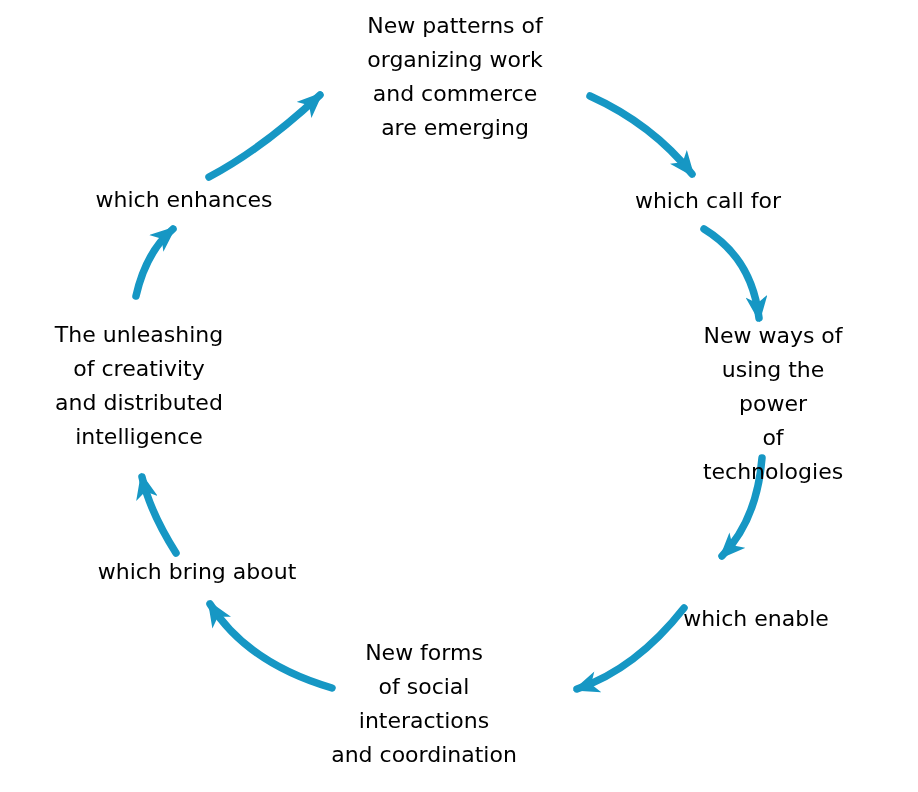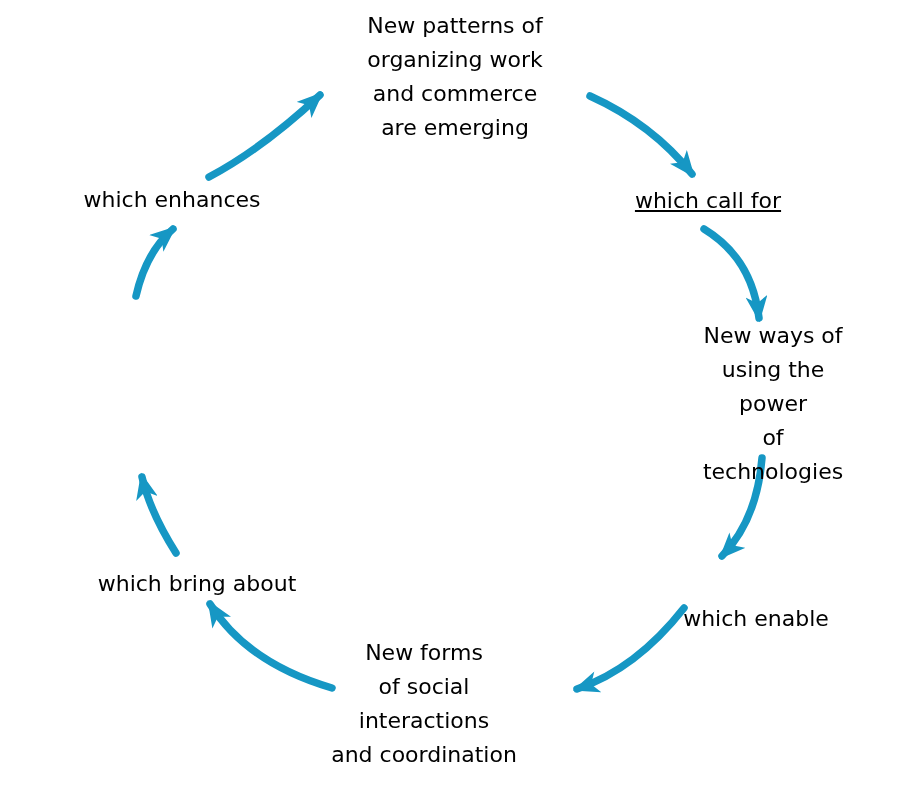--- a/index.html
+++ b/index.html
@@ -22,27 +22,27 @@
     transform: translate(-50%, -50%);
     text-align: center;
     white-space: pre-line;
     font-size: 22px;
     line-height: 34px;
     font-weight: 500;
   }
   .connector-label { white-space: nowrap; }
 
   .pos-node-top        { left: 455px; top:  77px; }
-  .pos-conn-call-for   { left: 708px; top: 201px; text-decoration: underline; }
+  .pos-conn-call-for   { left: 708px; top: 201px; }
   .pos-node-right      { left: 773px; top: 404px; }
   .pos-conn-enable     { left: 756px; top: 583px; margin-top: 36px; }
   .pos-node-bottom     { left: 424px; top: 704px; }
-  .pos-conn-bring      { left: 197px; top: 584px; }
+  .pos-conn-bring      { left: 197px; top: 572px; }
   .pos-node-left       { left: 139px; top: 386px; }
-  .pos-conn-enhances   { left: 172px; top: 200px; }
+  .pos-conn-enhances   { left: 184px; top: 200px; }
 </style>
 </head>
 <body>
 
 <div class="canvas">
 
   <svg class="arrow-layer" width="918" height="792" viewBox="0 0 918 792" xmlns="http://www.w3.org/2000/svg">
     <defs>
       <marker id="ah" viewBox="0 0 12 10" refX="10" refY="5" markerWidth="27" markerHeight="22" markerUnits="userSpaceOnUse" orient="auto">
         <path d="M0,0 L12,5 L0,10 L3.2,5 Z" fill="#1697c4"></path>
@@ -72,16 +72,20 @@
 
   <div class="label connector-label pos-conn-enable">which enable</div>
 
   <div class="label pos-node-bottom">New forms
 of social
 interactions
 and coordination</div>
 
   <div class="label connector-label pos-conn-bring">which bring about</div>
 
+  <div class="label pos-node-left">The unleashing
+of creativity
+and distributed
+intelligence</div>
 
   <div class="label connector-label pos-conn-enhances">which enhances</div>
 
 </div>
 
 </body></html>

